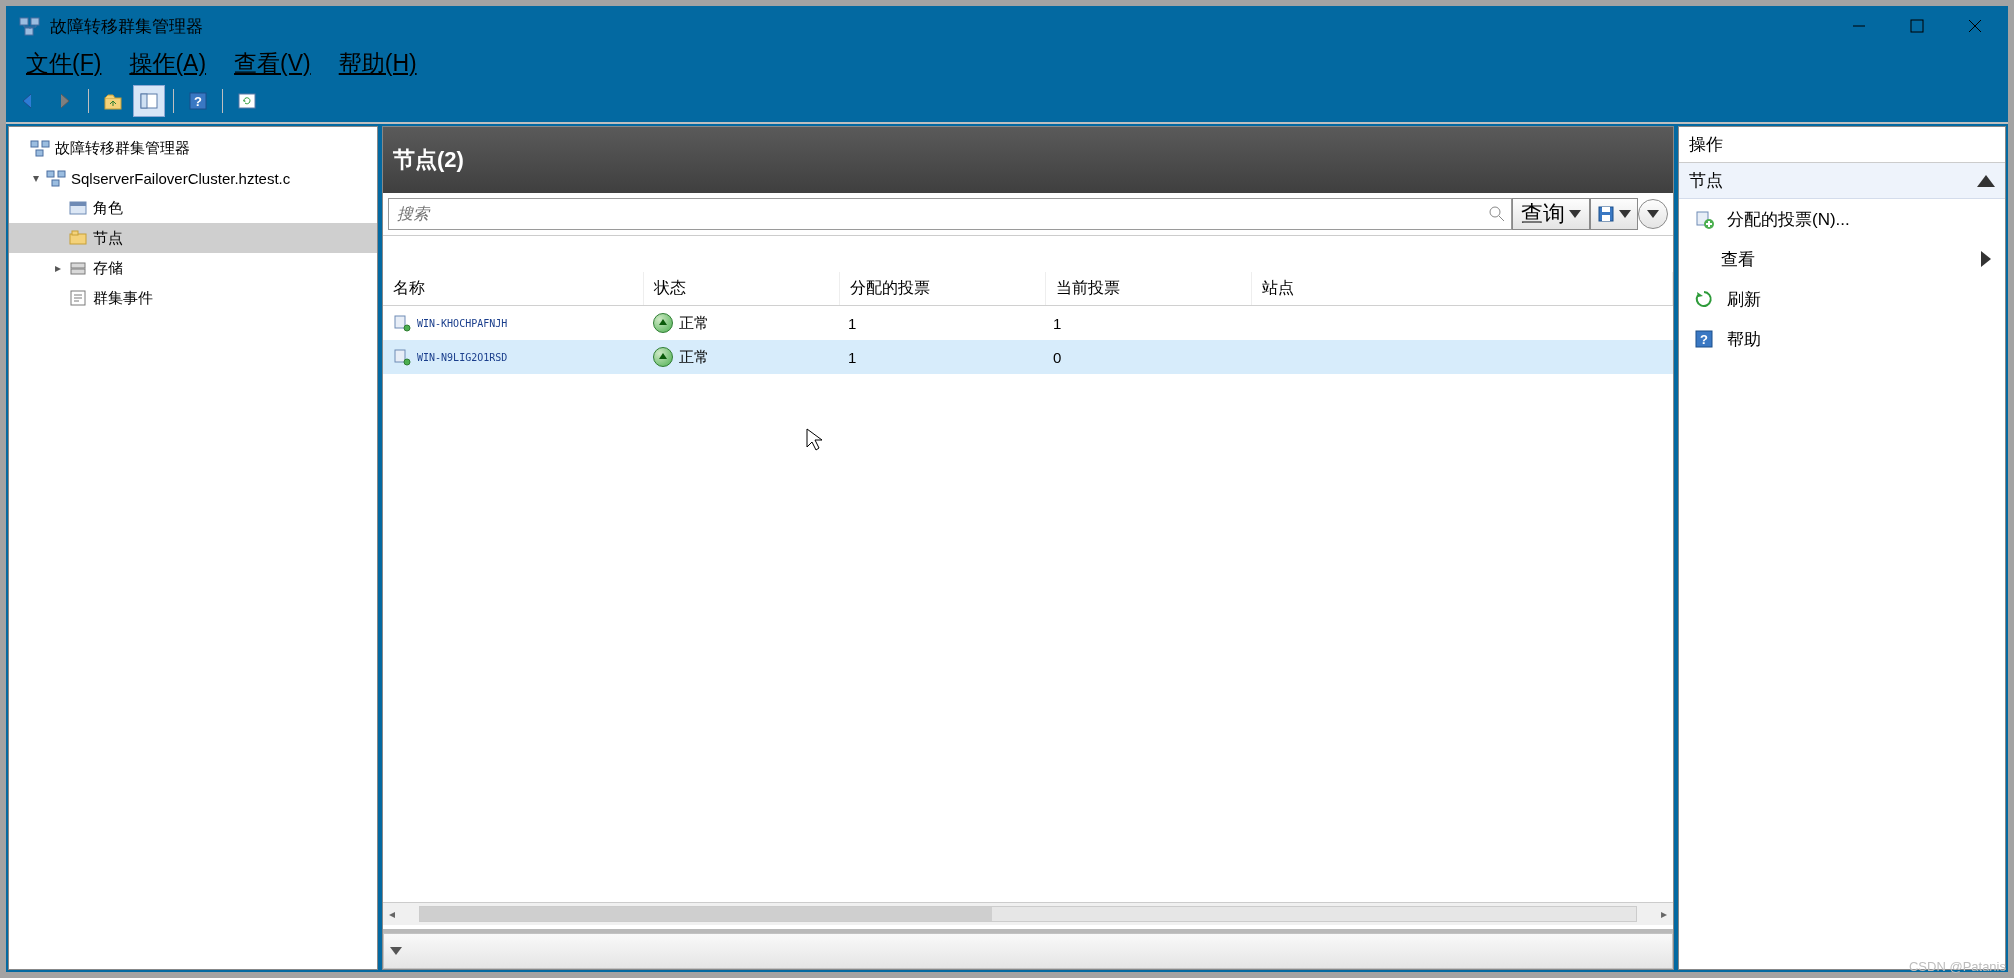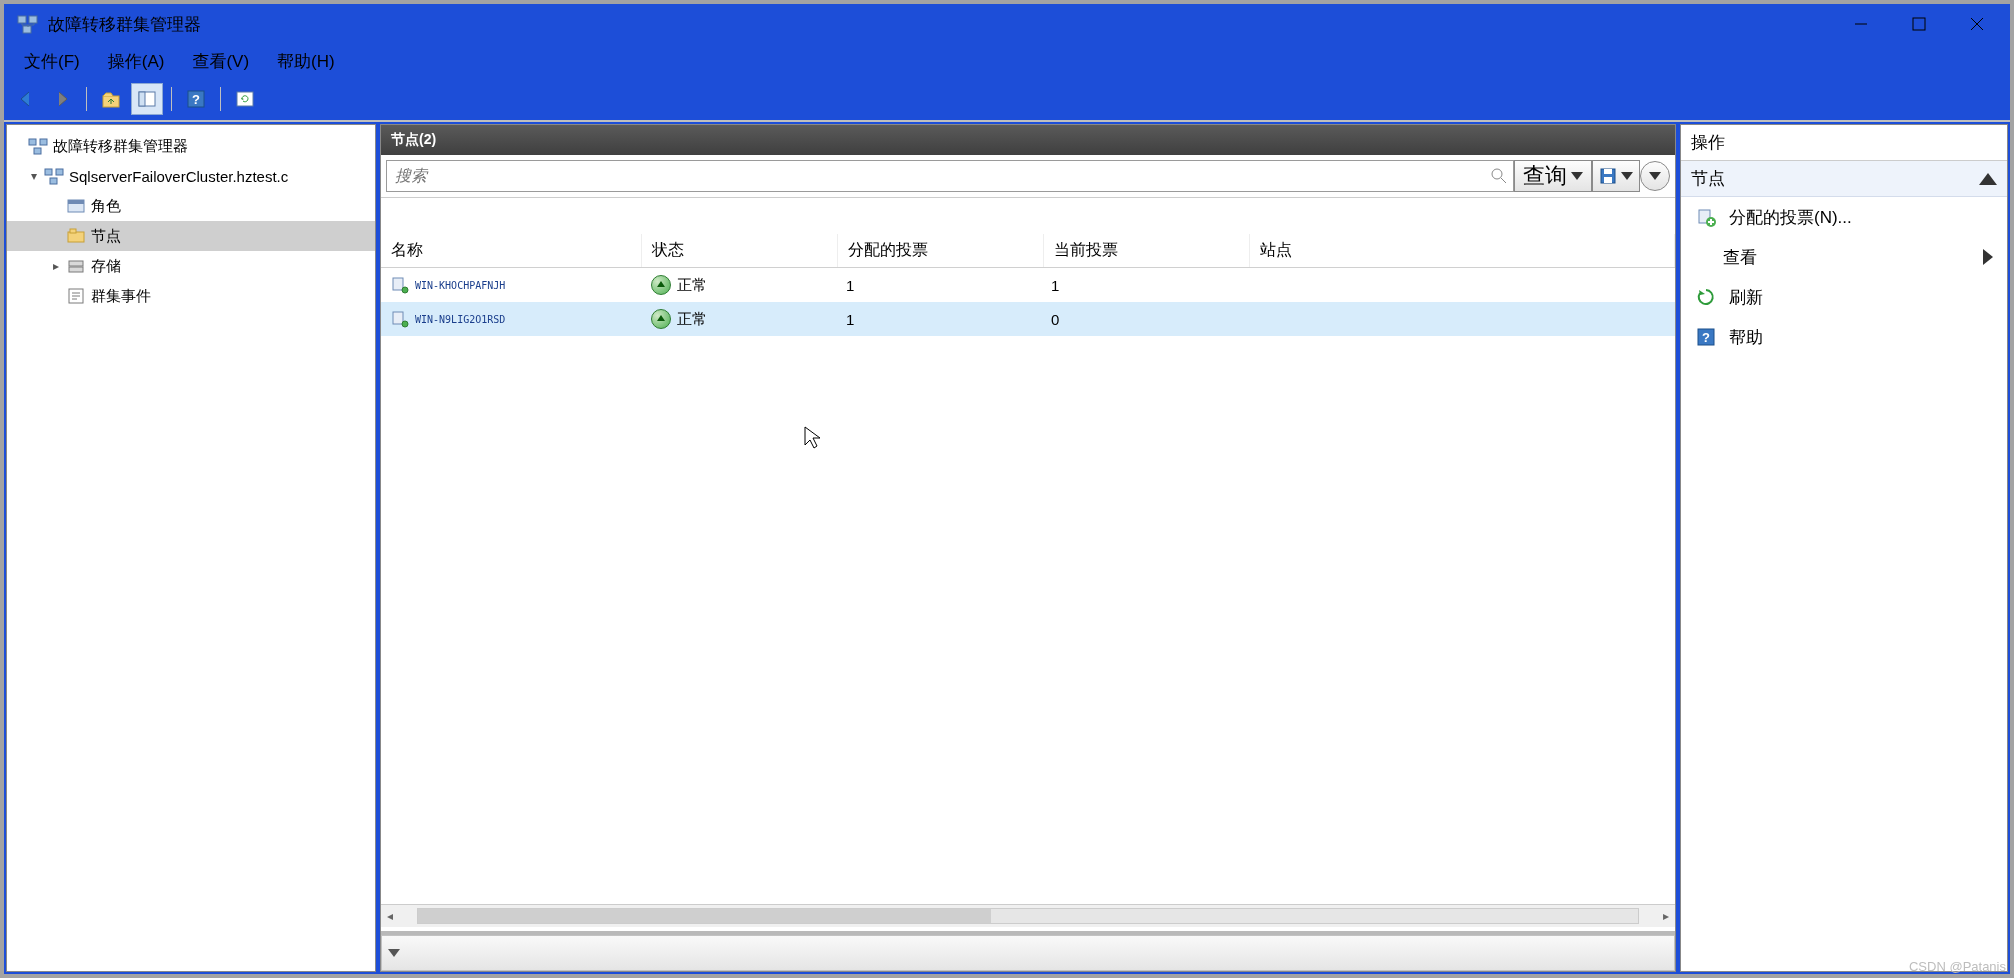--- a/index.html
+++ b/index.html
@@ -1,45 +1,45 @@
 <!DOCTYPE html>
 <html><head>
 <meta charset="utf-8">
 <style>
   html,body{margin:0;padding:0;font-family:"Microsoft YaHei","Segoe UI",sans-serif;font-size:15px;color:#000;background:#fff;height:100%;}
-  .window{display:flex;flex-direction:column;width:2014px;height:978px;border:4px solid #a3a3a3;box-sizing:border-box;background:#1d4ed8;}
+  .window{display:flex;flex-direction:column;width:2014px;height:978px;border:6px solid #a3a3a3;box-sizing:border-box;background:#0369a1;}
   
   .titlebar{display:flex;align-items:center;height:40px;padding:0 4px;}
   .titlebar .app-icon{width:24px;height:24px;margin:0 8px;display:flex;align-items:center;justify-content:center;}
   .titlebar .title{font-size:17px;}
   .win-controls{margin-left:auto;display:flex;}
   .win-btn{width:58px;height:36px;display:flex;align-items:center;justify-content:center;}
   .win-btn svg{stroke:#000;stroke-width:1;fill:none;}
   
-  .menubar{display:flex;align-items:center;height:34px;padding-left:6px;font-size:17px;}
+  .menubar{display:flex;align-items:center;height:34px;padding-left:6px;font-size:23px;text-decoration:underline;}
   .menubar .menu-item{padding:4px 14px;}
   
   .toolbar{display:flex;align-items:center;height:38px;padding:2px 6px;border-bottom:1px solid #bfbfbf;gap:4px;}
   .tbtn{width:30px;height:30px;display:flex;align-items:center;justify-content:center;border:1px solid transparent;}
   .tbtn.active{border:1px solid #8ca9d5;background:#d8e6f7;}
   .tsep{width:1px;height:24px;background:#bfbfbf;margin:0 4px;}
   
   .body{flex:1;display:flex;min-height:0;border-top:1px solid #bfbfbf;}
   .pane{border:1px solid #888;background:#fff;box-sizing:border-box;}
   .tree-pane{width:370px;margin:2px;padding:6px 0;overflow:hidden;}
   .center-pane{flex:1;margin:2px;display:flex;flex-direction:column;min-width:0;}
   .actions-pane{width:328px;margin:2px;display:flex;flex-direction:column;}
   
   .tree-row{display:flex;align-items:center;height:30px;white-space:nowrap;}
   .tree-row .exp{width:18px;text-align:center;font-size:12px;color:#555;}
   .tree-row .ticon{width:22px;height:22px;margin-right:4px;display:flex;align-items:center;justify-content:center;}
   .tree-row.selected{background:#cfcfcf;}
   .indent0{padding-left:2px;} .indent1{padding-left:18px;} .indent2{padding-left:58px;}
   
-  .grid-title{background:linear-gradient(#5a5a5a,#3f3f3f);color:#fff;font-weight:bold;padding:6px 10px;font-size:14px;}
+  .grid-title{background:linear-gradient(#5a5a5a,#3f3f3f);color:#fff;font-weight:bold;padding:18px 10px;font-size:22px;}
   .search-row{display:flex;align-items:center;padding:5px;background:#fefefe;border-bottom:1px solid #ccc;}
   .search-box{flex:1;position:relative;border:1px solid #9a9a9a;background:#fff;height:30px;display:flex;align-items:center;}
   .search-box input{flex:1;border:none;outline:none;font-size:16px;font-style:italic;color:#888;padding:0 8px;background:transparent;}
   .search-box .mag{width:28px;display:flex;align-items:center;justify-content:center;}
   .dd-btn{height:30px;border:1px solid #8a8a8a;background:linear-gradient(#fdfdfd,#e4e4e4);display:flex;align-items:center;padding:0 8px;font-size:22px;gap:4px;}
   .round-btn{width:28px;height:28px;border:1px solid #8a8a8a;border-radius:50%;background:linear-gradient(#fdfdfd,#e4e4e4);display:flex;align-items:center;justify-content:center;}
   
   .grid{flex:1;display:flex;flex-direction:column;min-height:0;}
   .grid-head{display:flex;border-bottom:1px solid #d0d0d0;background:#fff;margin-top:36px;}
   .gh{padding:6px 10px;font-size:16px;border-right:1px solid #eee;}

